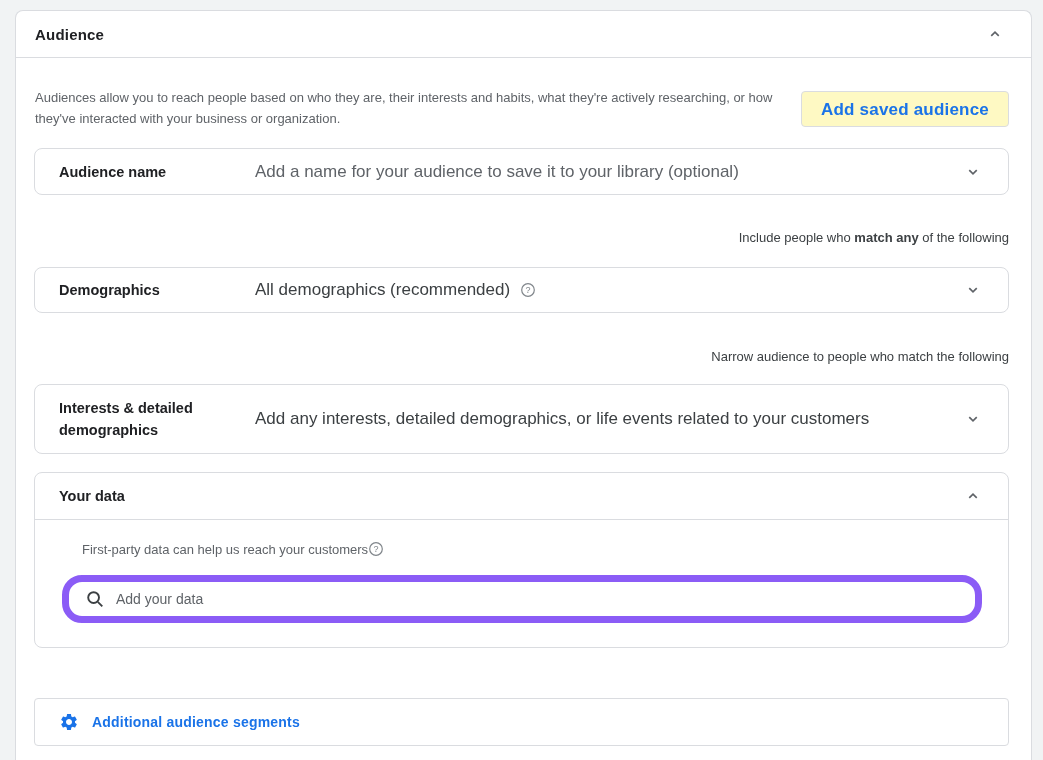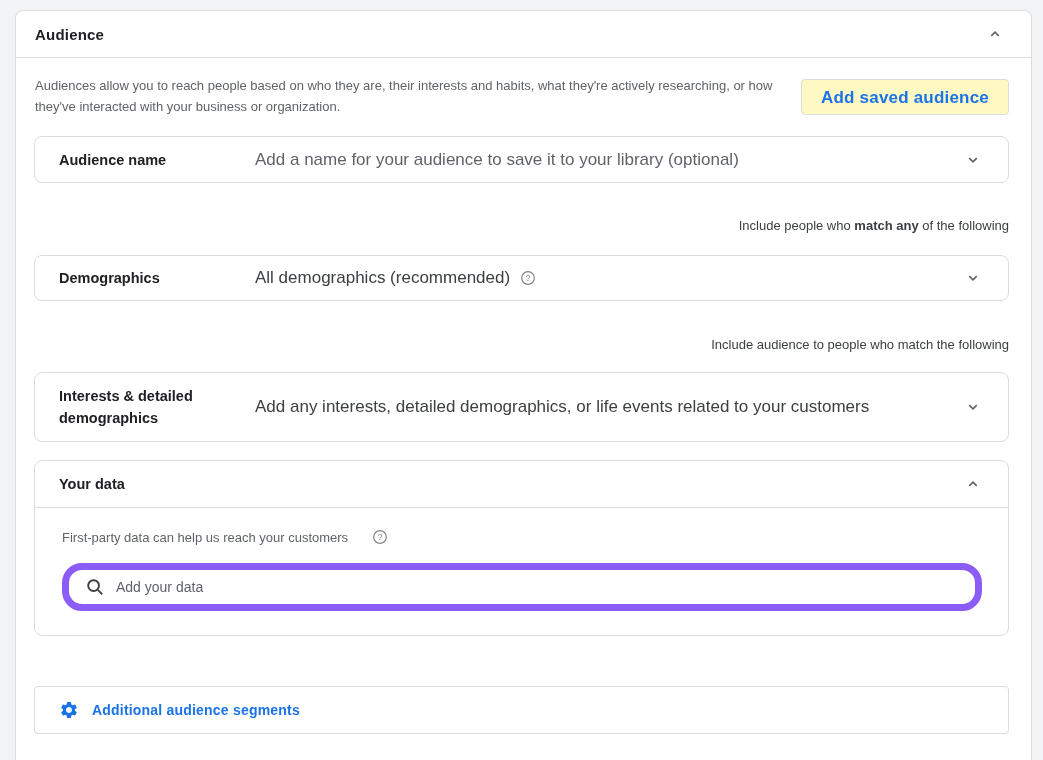--- a/index.html
+++ b/index.html
@@ -25,21 +25,21 @@
     display: flex; align-items: center;
     padding: 0 26px 0 19px;
     border-bottom: 1px solid #dadce0;
     cursor: pointer;
   }
   .card-title { font-size: 15px; font-weight: 700; color: #202124; letter-spacing: .2px; }
   .spacer { flex: 1; }
   .chev { display: inline-flex; align-items: center; justify-content: center; width: 20px; height: 20px; flex-shrink: 0; }
   .card-body { padding: 0 22px 0 18px; }
 
-  .desc-row { display: flex; margin-top: 17px; align-items: flex-start; }
+  .desc-row { display: flex; margin-top: 29px; align-items: flex-start; }
   .desc {
     font-size: 13px; line-height: 21px; color: #5f6368;
     max-width: 787px; flex: 1; padding-left: 1px;
   }
   .saved-btn {
     margin-left: 20px; margin-top: 4px;
     background: #fef9c3;
     border: 1px solid #dadce0;
     border-radius: 4px;
     color: #1a73e8;
@@ -87,21 +87,21 @@
     overflow: hidden;
   }
   .section-header {
     height: 47px; display: flex; align-items: center;
     padding: 0 25px 0 24px;
     border-bottom: 1px solid #dadce0;
     cursor: pointer;
     text-align: center;
   }
   .section-body { padding: 21px 26px 24px 27px; }
-  .helper { font-size: 13px; color: #5f6368; display: flex; align-items: center; gap: 24px; }
+  .helper { font-size: 13px; color: #5f6368; display: flex; align-items: center; gap: 0; margin-left: 20px; }
   .search-box {
     margin-top: 18px;
     height: 48px;
     border: 7px solid #8b5cf6;
     border-radius: 20px;
     display: flex; align-items: center;
     padding: 0 2px 0 16px;
     background: #fff;
   }
   .search-box input {
@@ -170,21 +170,21 @@
             </svg>
         </span>
         <span class="spacer"></span>
         <span class="chev">
           <svg width="18" height="18" viewBox="0 0 24 24" fill="none" stroke="#5f6368" stroke-width="2.2">
               <polyline points="7,9.5 12,14.5 17,9.5"></polyline>
             </svg>
         </span>
       </div>
 
-      <p class="mid-text" id="narrow-text">Include audience to people who match the following</p>
+      <p class="mid-text" id="narrow-text">Narrow audience to people who match the following</p>
 
       <div class="row-box" id="interests-row">
         <span class="row-label">Interests &amp; detailed demographics</span>
         <span class="row-value dark">Add any interests, detailed demographics, or life events related to your customers</span>
         <span class="spacer"></span>
         <span class="chev">
           <svg width="18" height="18" viewBox="0 0 24 24" fill="none" stroke="#5f6368" stroke-width="2.2">
               <polyline points="7,9.5 12,14.5 17,9.5"></polyline>
             </svg>
         </span>

